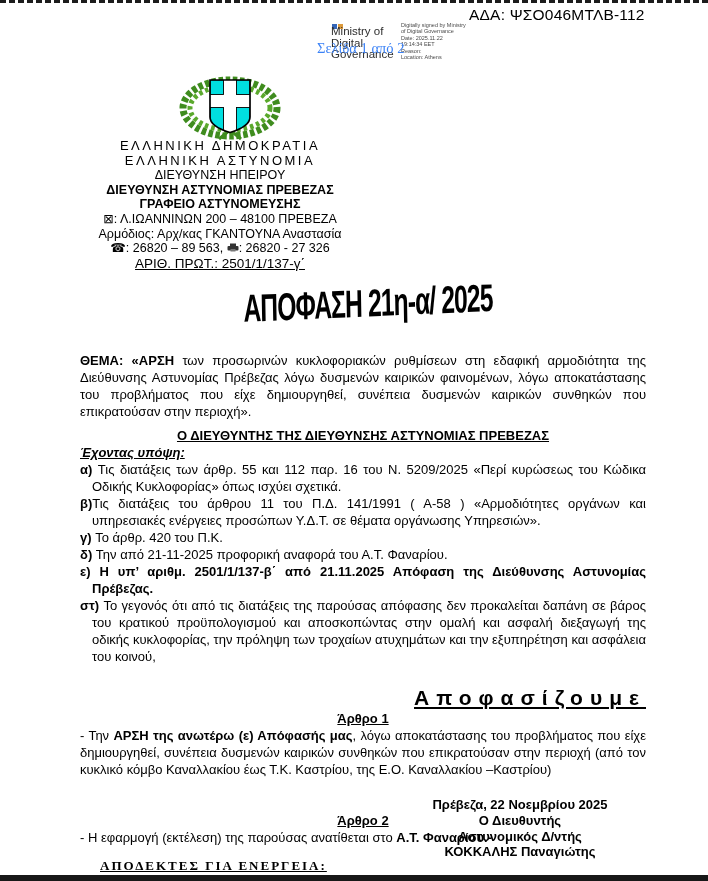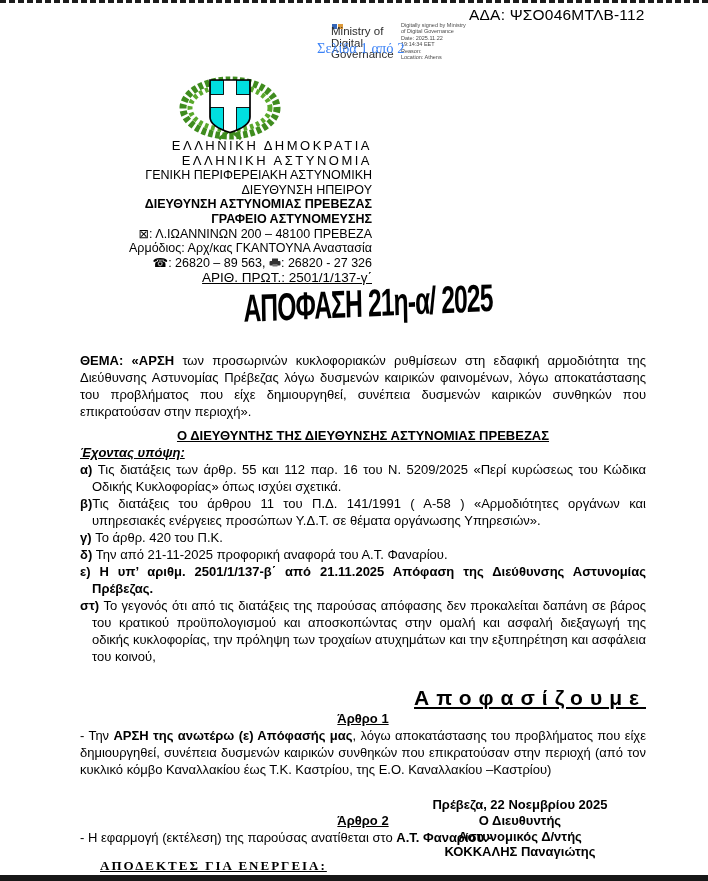--- a/index.html
+++ b/index.html
@@ -11,21 +11,21 @@
   .top-dashed{position:absolute;left:0;top:0;width:708px;border-top:3px dashed #1c1c1c;}
   .ada{position:absolute;left:469px;top:6px;font-size:15.5px;letter-spacing:0.2px;}
   .ministry-stamp{position:absolute;left:331px;top:26px;font-size:11.5px;line-height:11.5px;color:#2e2e2e;}
   .ministry-mark{position:absolute;left:332px;top:24px;display:flex;gap:1px;}
   .ministry-mark span{display:inline-block;width:5px;height:5px;}
   .mark-blue{background:#3566b8;}
   .mark-orange{background:#dc9a3c;}
   .sig-details{position:absolute;left:401px;top:22px;width:86px;font-size:5.5px;line-height:6.4px;color:#4a4a4a;}
   .page-note{position:absolute;left:317px;top:40px;font-family:"Liberation Serif",serif;font-size:14.5px;color:#3b82f6;}
   .emblem{position:absolute;left:178px;top:75px;}
-  .agency{position:absolute;left:68px;top:139px;width:304px;text-align:right;font-size:12.5px;line-height:14.6px;}
+  .agency{position:absolute;left:68px;top:139px;width:304px;text-align:center;font-size:12.5px;line-height:14.6px;}
   .ls-wide{letter-spacing:2.5px;font-size:13px;}
   .bold{font-weight:bold;}
   .agency .proto{font-size:13.5px;font-weight:normal;text-decoration:underline;margin-top:1px;}
   .icon-inline{display:inline-block;}
   .title-stamp{
     position:absolute;left:218px;top:288px;width:300px;text-align:center;
     font-weight:bold;font-size:28px;letter-spacing:-1px;white-space:nowrap;
     transform:scale(0.88,1.38) rotate(-1.6deg);transform-origin:50% 50%;
   }
   .body-block{position:absolute;left:80px;top:352px;width:566px;font-size:13px;line-height:17px;}
@@ -93,21 +93,20 @@
       <rect x="58.5" y="5" width="13.5" height="14.5" stroke="#000" stroke-width="0.9" fill="#00dfe0"></rect>
       <rect x="32" y="32.5" width="13.5" height="26" stroke="#000" stroke-width="0.9" fill="#00dfe0"></rect>
       <rect x="58.5" y="32.5" width="13.5" height="26" stroke="#000" stroke-width="0.9" fill="#00dfe0"></rect>
     </g>
     <path d="M32,5 h40 v37 c0,8 -10,12.5 -20,15.5 c-10,-3 -20,-7.5 -20,-15.5 z" fill="none" stroke="#000" stroke-width="1.7"></path>
   </svg>
 
   <div class="agency">
     <div class="ls-wide">ΕΛΛΗΝΙΚΗ  ΔΗΜΟΚΡΑΤΙΑ</div>
     <div class="ls-wide">ΕΛΛΗΝΙΚΗ  ΑΣΤΥΝΟΜΙΑ</div>
-    <div>ΓΕΝΙΚΗ ΠΕΡΙΦΕΡΕΙΑΚΗ ΑΣΤΥΝΟΜΙΚΗ</div>
     <div>ΔΙΕΥΘΥΝΣΗ ΗΠΕΙΡΟΥ</div>
     <div class="bold">ΔΙΕΥΘΥΝΣΗ ΑΣΤΥΝΟΜΙΑΣ ΠΡΕΒΕΖΑΣ</div>
     <div class="bold">ΓΡΑΦΕΙΟ  ΑΣΤΥΝΟΜΕΥΣΗΣ</div>
     <div><span class="icon-inline">⊠</span><span>: Λ.ΙΩΑΝΝΙΝΩΝ  200 – 48100 ΠΡΕΒΕΖΑ</span></div>
     <div>Αρμόδιος: Αρχ/κας ΓΚΑΝΤΟΥΝΑ Αναστασία</div>
     <div><span class="icon-inline">☎</span><span>: 26820 – 89 563,</span> <svg width="12" height="9" viewBox="0 0 12 9">
           <rect x="3" y="0.5" width="6" height="3" fill="#333"></rect>
           <rect x="0.5" y="3" width="11" height="4.5" rx="1" fill="#333"></rect>
           <rect x="3.5" y="6" width="5" height="2.5" fill="#777"></rect>
         </svg><span>: 26820 - 27 326</span></div>

